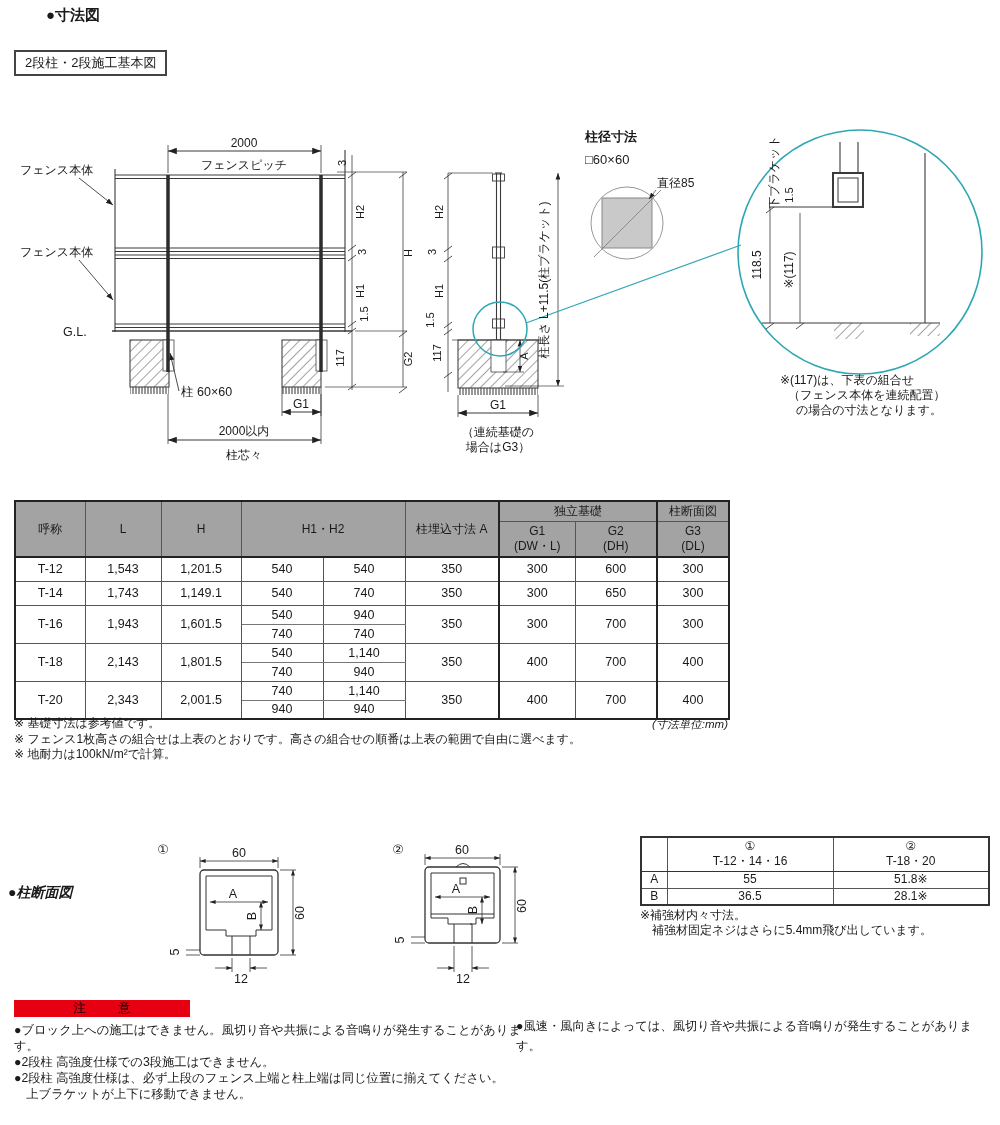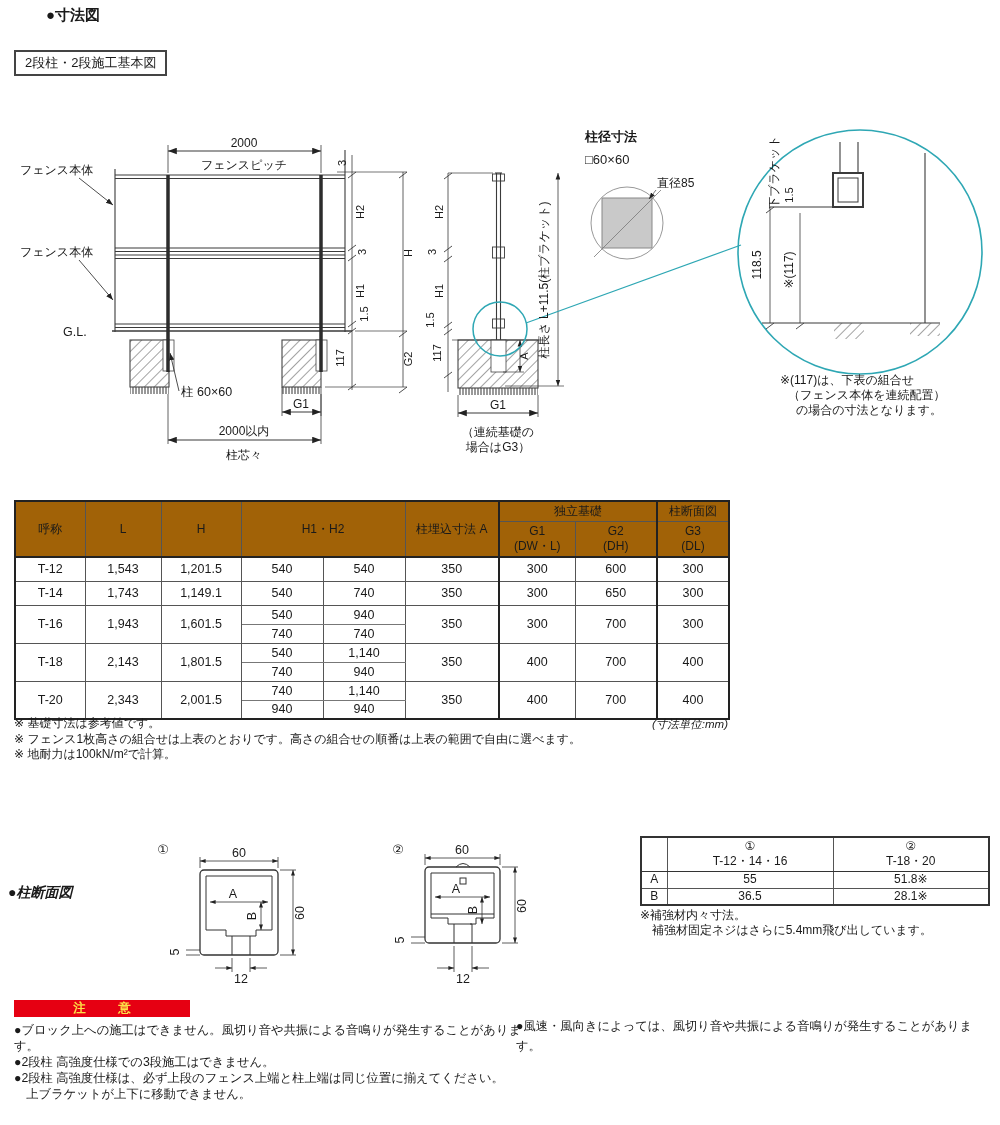--- a/index.html
+++ b/index.html
@@ -19,21 +19,21 @@
   .tb  { font-weight:bold; }
 
   
   .maintbl-wrap { left:14px; top:500px; }
   table { border-collapse:collapse; }
   .maintbl { border:2px solid #222; table-layout:fixed; }
   .maintbl th, .maintbl td {
     border:1px solid #555; text-align:center; vertical-align:middle;
     font-size:12.5px; font-weight:normal; padding:0 2px;
   }
-  .maintbl th { background:#a16207; font-size:12px; line-height:1.25; }
+  .maintbl th { background:#a3a3a3; font-size:12px; line-height:1.25; }
   .maintbl .bl2 { border-left:2px solid #222; }
   .maintbl tr.first td { border-top:2.5px solid #222; }
   .maintbl td.sub { border-bottom:1px solid #777; }
   .tnotes { left:14px; top:716px; font-size:12px; line-height:15.5px; }
   .unit-note { left:500px; top:717px; width:228px; text-align:right; font-size:11.5px;font-style:italic; }
 
   
   .cs-title { left:8px; top:884px; font-size:14px; font-weight:bold;font-style:italic; }
   .sectbl-wrap { left:640px; top:836px; }
   .sectbl { border:2px solid #333; table-layout:fixed; }
@@ -41,21 +41,21 @@
     border:1px solid #555; text-align:center; font-weight:normal;
     font-size:12px; line-height:1.25; background:#fff;
   }
   .sectbl thead th { border-bottom:1.5px solid #333; }
   .cs-notes { left:640px; top:908px; font-size:12px; line-height:15px; }
   .cs-notes .l2 { padding-left:12px; }
 
   
   .caution-box {
     left:14px; top:1000px; width:176px; height:17px; background:#e60012;
-    color:#fde047; font-size:12.5px; font-weight:bold; text-align:center;
+    color:#000000; font-size:12.5px; font-weight:normal; text-align:center;
     line-height:17px; letter-spacing:10px; text-indent:10px;
   }
   .caution-left { left:14px; top:1022px; width:508px; font-size:12.3px; line-height:16px; }
   .caution-right { left:516px; top:1016px; width:480px; font-size:12.3px; line-height:20px; }
   .caution-left div, .caution-right div { white-space:pre-line; }
   .red-item { color:#e60012; }
 </style>
 </head>
 <body>
 

